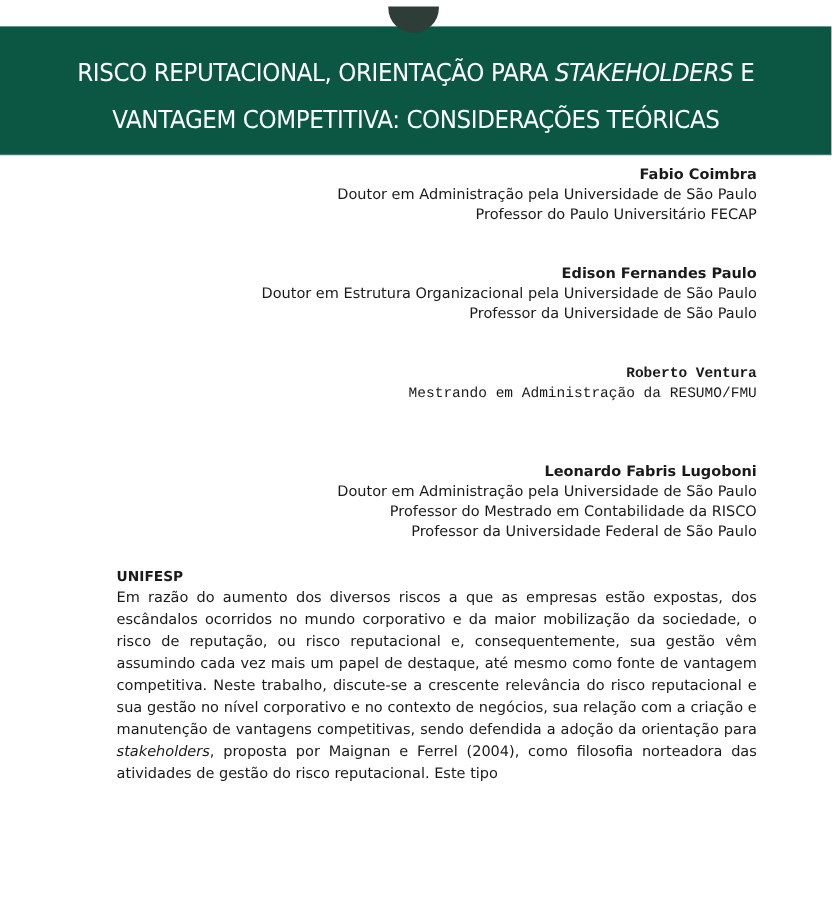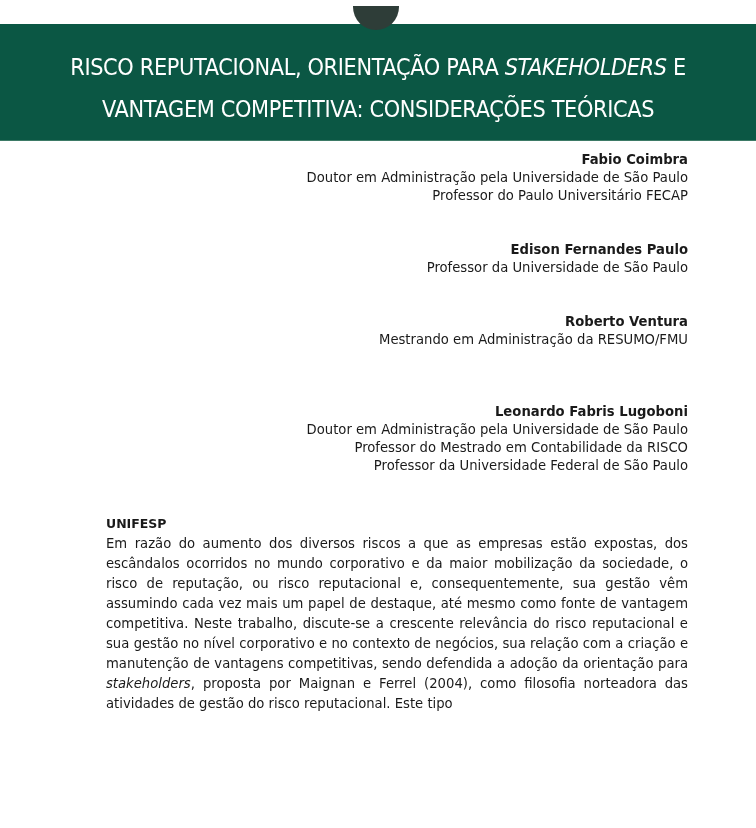--- a/index.html
+++ b/index.html
@@ -52,23 +52,24 @@
 </div>
 
 <div class="authors">
   <div class="author">
     <div class="author-name">Fabio Coimbra</div>
     <div>Doutor em Administração pela Universidade de São Paulo</div>
     <div>Professor do Paulo Universitário FECAP</div>
   </div>
   <div class="author">
     <div class="author-name">Edison Fernandes Paulo</div>
+    <div>Doutor em Estrutura Organizacional pela Universidade de São Paulo</div>
     <div>Professor da Universidade de São Paulo</div>
   </div>
-  <div class="author" style="margin-bottom:36px;">
+  <div class="author" style="margin-bottom:36px;font-family:Liberation Mono, monospace;">
     <div class="author-name">Roberto Ventura</div>
     <div>Mestrando em Administração da RESUMO/FMU</div>
     <div style="height:18px;"></div>
   </div>
   <div class="author">
     <div class="author-name">Leonardo Fabris Lugoboni</div>
     <div>Doutor em Administração pela Universidade de São Paulo</div>
     <div>Professor do Mestrado em Contabilidade da RISCO</div>
     <div>Professor da Universidade Federal de São Paulo</div>
   </div>

